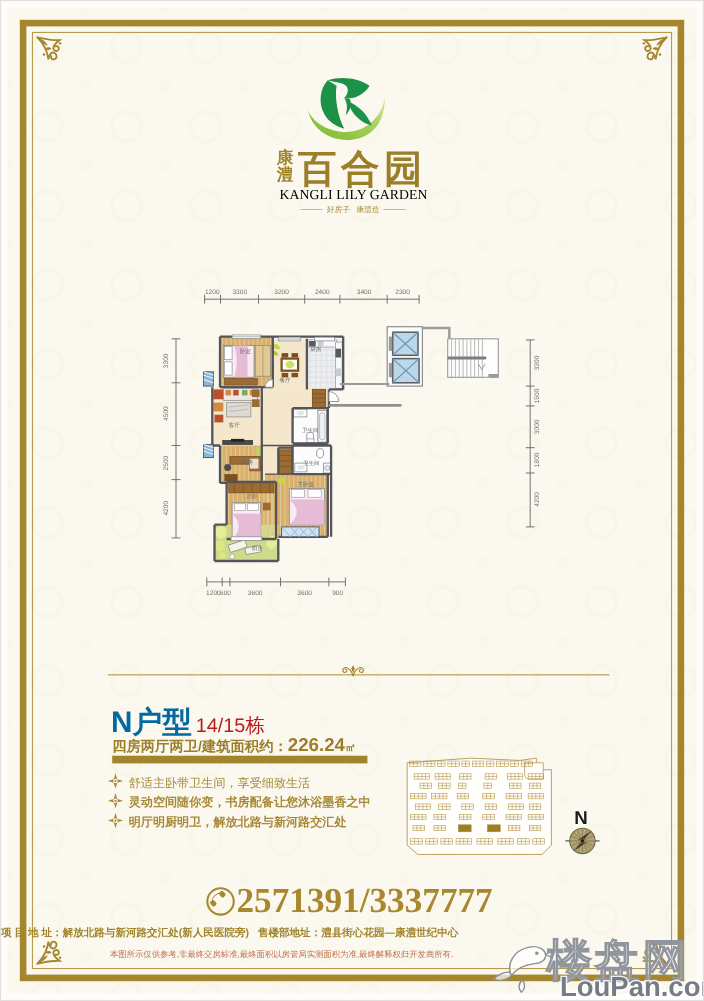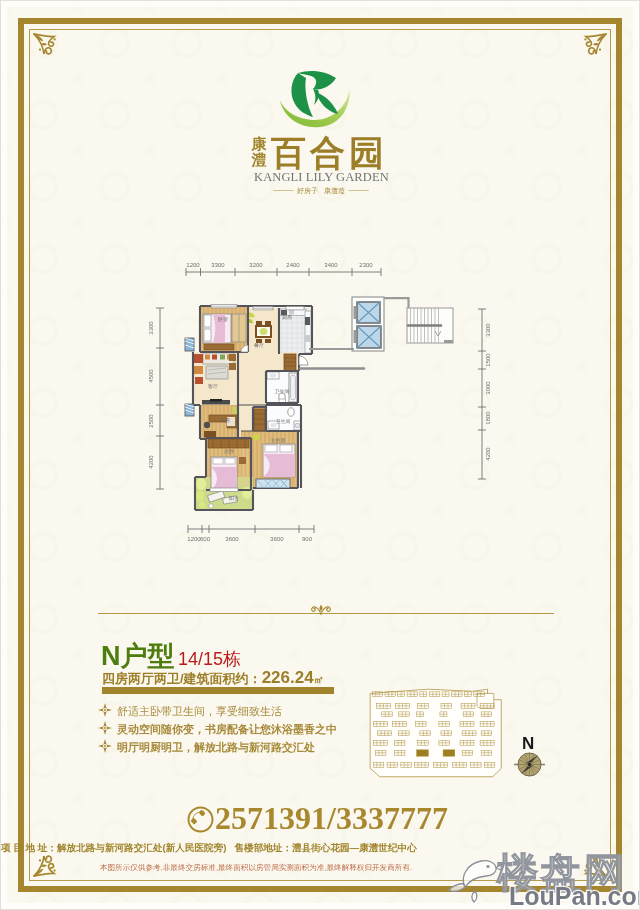--- a/index.html
+++ b/index.html
@@ -91,21 +91,21 @@
   <path d="M20,3 C32,-1 48,1 58,8 C53,16 44,21 35,19 C40,13 39,8 33,6 C28,4.5 23,4 20,3 Z" fill="#1d9147"></path>
   <path d="M20,3 C13,10 11,24 17,34 C21,41 28,45 35,47 C29,36 26,18 28,8 Z" fill="#1d9147"></path>
   <path d="M38,22 C48,26 56,34 60,44 C50,42 41,33 38,22 Z" fill="#1d9147"></path>
   <path d="M35,19 C38,24 38,30 36,35 C41,30 42,24 40,20 Z" fill="#1d9147"></path>
 </svg>
 
 <div class="abs gold" style="left:248px;top:135px;width:20px;font-size:15px;font-weight:bold;line-height:16px;text-align:center;">康<br>澧</div>
 
 <div class="abs" style="left:270px;top:129px;font-size:35px;font-weight:bold;color:#9c7d28;letter-spacing:4px;white-space:nowrap;">百合园</div>
 
-<div class="abs" style="left:253px;top:169px;font-family:'Liberation Serif',serif;font-size:12.5px;color:#737373;letter-spacing:0.1px;white-space:nowrap;">KANGLI LILY GARDEN</div>
+<div class="abs" style="left:253px;top:169px;font-family:'Liberation Serif',serif;font-size:12.5px;color:#000000;letter-spacing:0.1px;white-space:nowrap;">KANGLI LILY GARDEN</div>
 
 <div class="abs" style="left:252px;top:185px;width:136px;font-size:7px;color:#a8893a;text-align:center;white-space:nowrap;">──── &nbsp;好房子 &nbsp; 康澧造&nbsp; ────</div>
 
 <svg id="plan" class="abs" style="left:140px;top:252px;" width="360" height="300" viewBox="140 252 360 300">
 
 <rect x="199" y="305" width="48" height="46" fill="#d8b06c"></rect>
 
 <rect x="247" y="307" width="31" height="44" fill="#f4e7cb"></rect>
 
 <rect x="278" y="307" width="33" height="46" fill="#edeef0"></rect>
@@ -330,21 +330,21 @@
 
 <svg class="abs" style="left:309px;top:602px;" width="22" height="13" viewBox="0 0 22 13">
  <g fill="none" stroke="#a5862e" stroke-width="1.1" stroke-linecap="round">
   <path d="M10.2,9 C7,3 3,3 1.8,5.5 C1,7.5 3,9 4.6,8 C5.8,7.2 5.4,5.4 4,5.4"></path>
   <path d="M11.8,9 C15,3 19,3 20.2,5.5 C21,7.5 19,9 17.4,8 C16.2,7.2 16.6,5.4 18,5.4"></path>
  </g>
  <path d="M11,1.5 L12.6,5 L11,8.5 L9.4,5 Z" fill="#a5862e"></path>
  <path d="M9.5,9.5 h3 l-1.5,3 Z" fill="#a5862e"></path>
 </svg>
 
-<div class="abs" style="left:100px;top:637px;font-size:27px;font-weight:bold;color:#4d7c0f;">N户型</div>
+<div class="abs" style="left:100px;top:637px;font-size:27px;font-weight:bold;color:#0369a1;">N户型</div>
 
 <div class="abs" style="left:177px;top:646px;font-size:18px;font-weight:normal;color:#b91c1c;">14/15栋</div>
 
 <div class="abs" style="left:101px;top:667px;font-size:13px;font-weight:bold;color:#9c7e28;">四房两厅两卫/建筑面积约：<span style="font-size:17px;">226.24</span><span style="font-size:10px;">㎡</span></div>
 
 <div class="abs" style="left:101px;top:686px;width:232px;height:7px;background:#a1842c;"></div>
 
 <svg class="abs" style="left:97px;top:702px;" width="14" height="14" viewBox="0 0 14 14">
     <g fill="#a8893a">
       <path d="M7,0 L8.6,5.4 L14,7 L8.6,8.6 L7,14 L5.4,8.6 L0,7 L5.4,5.4 Z"></path>

